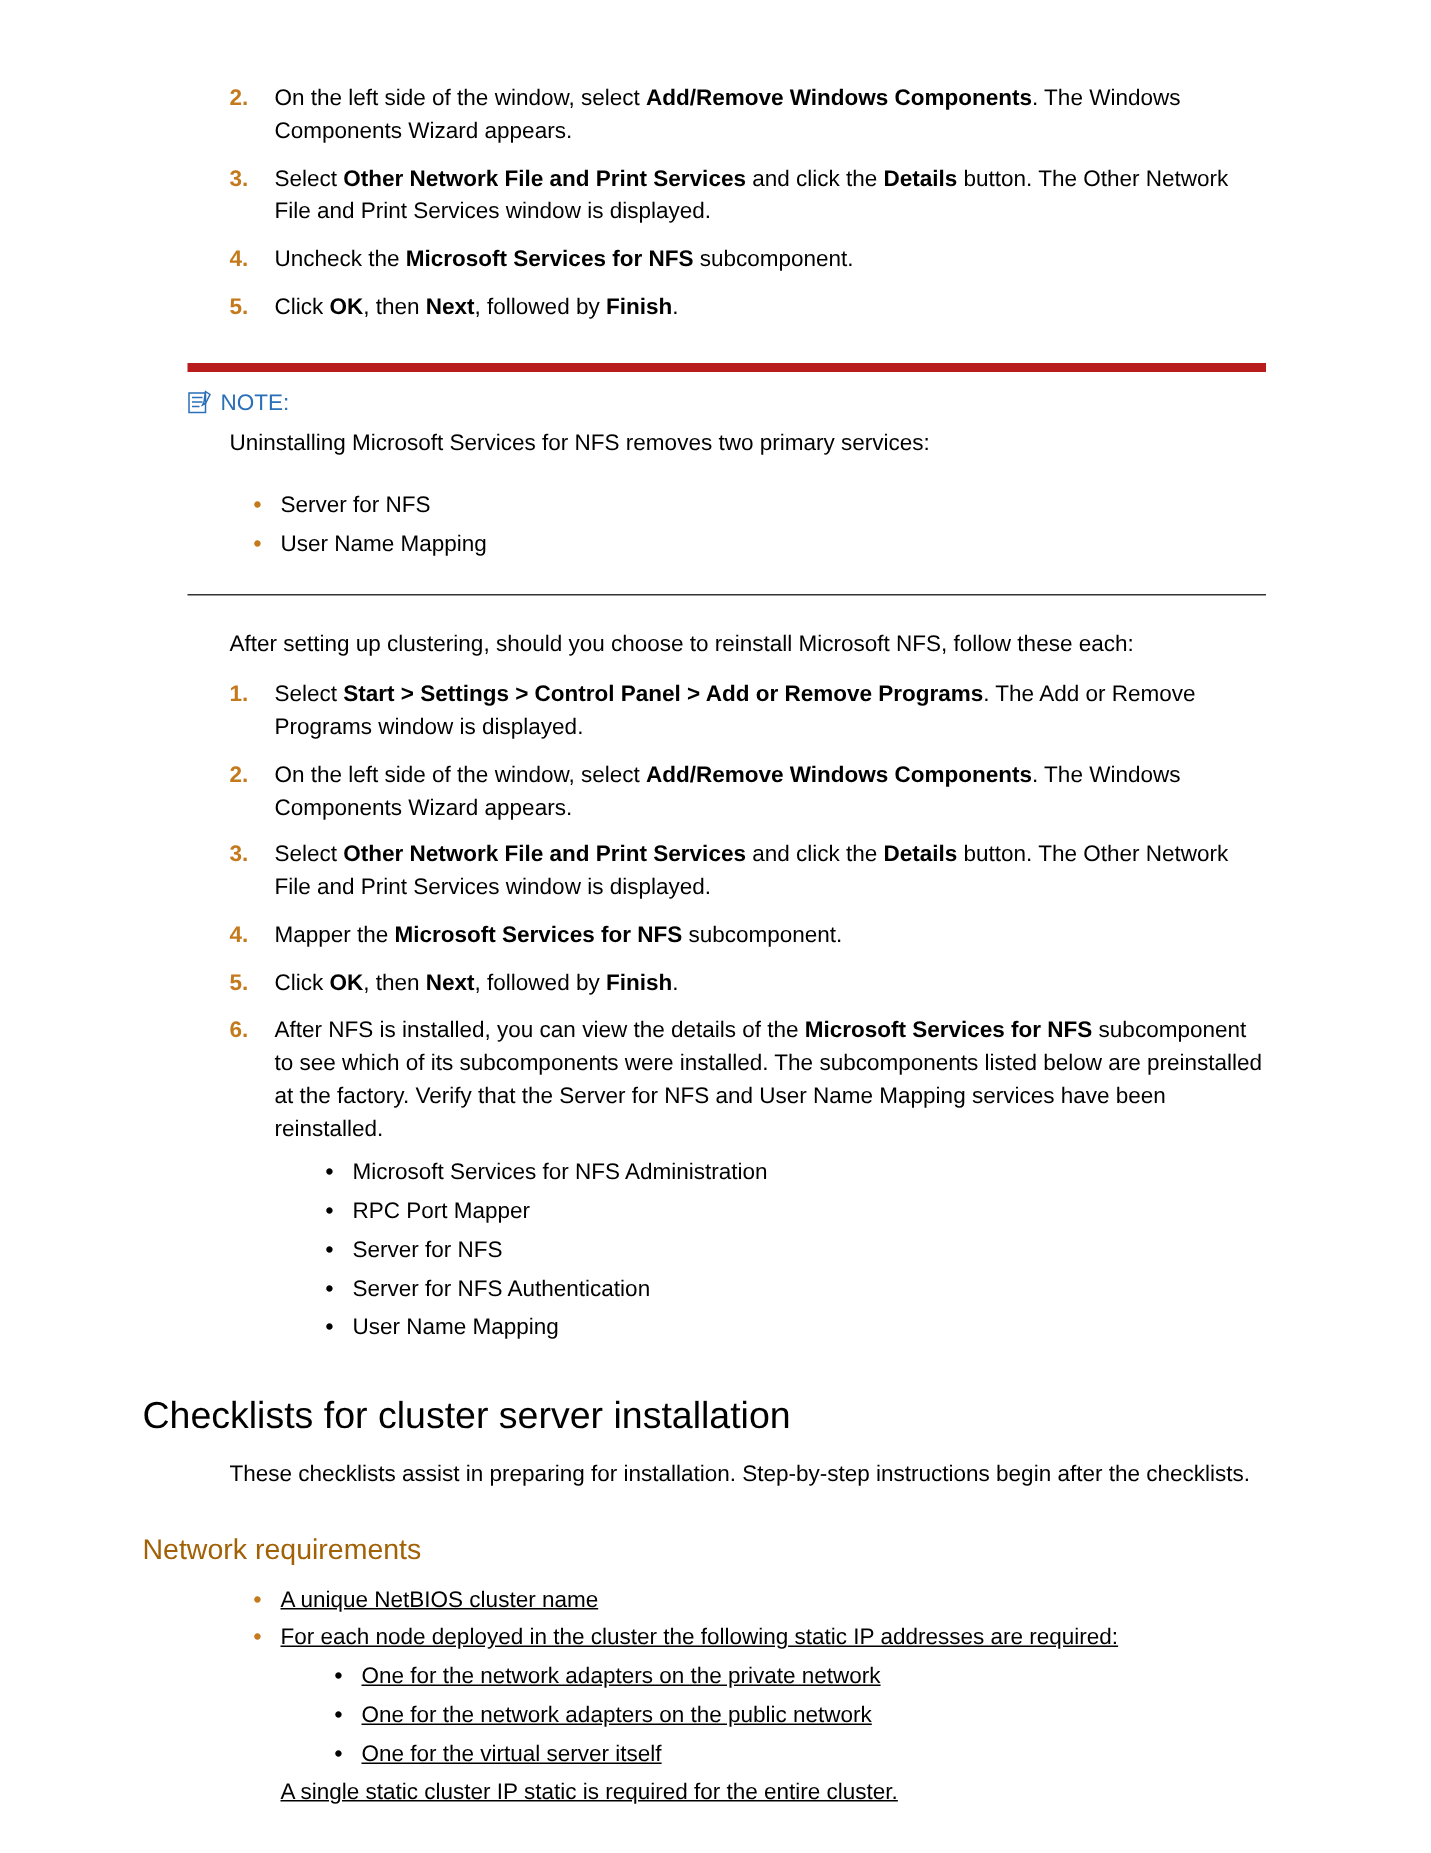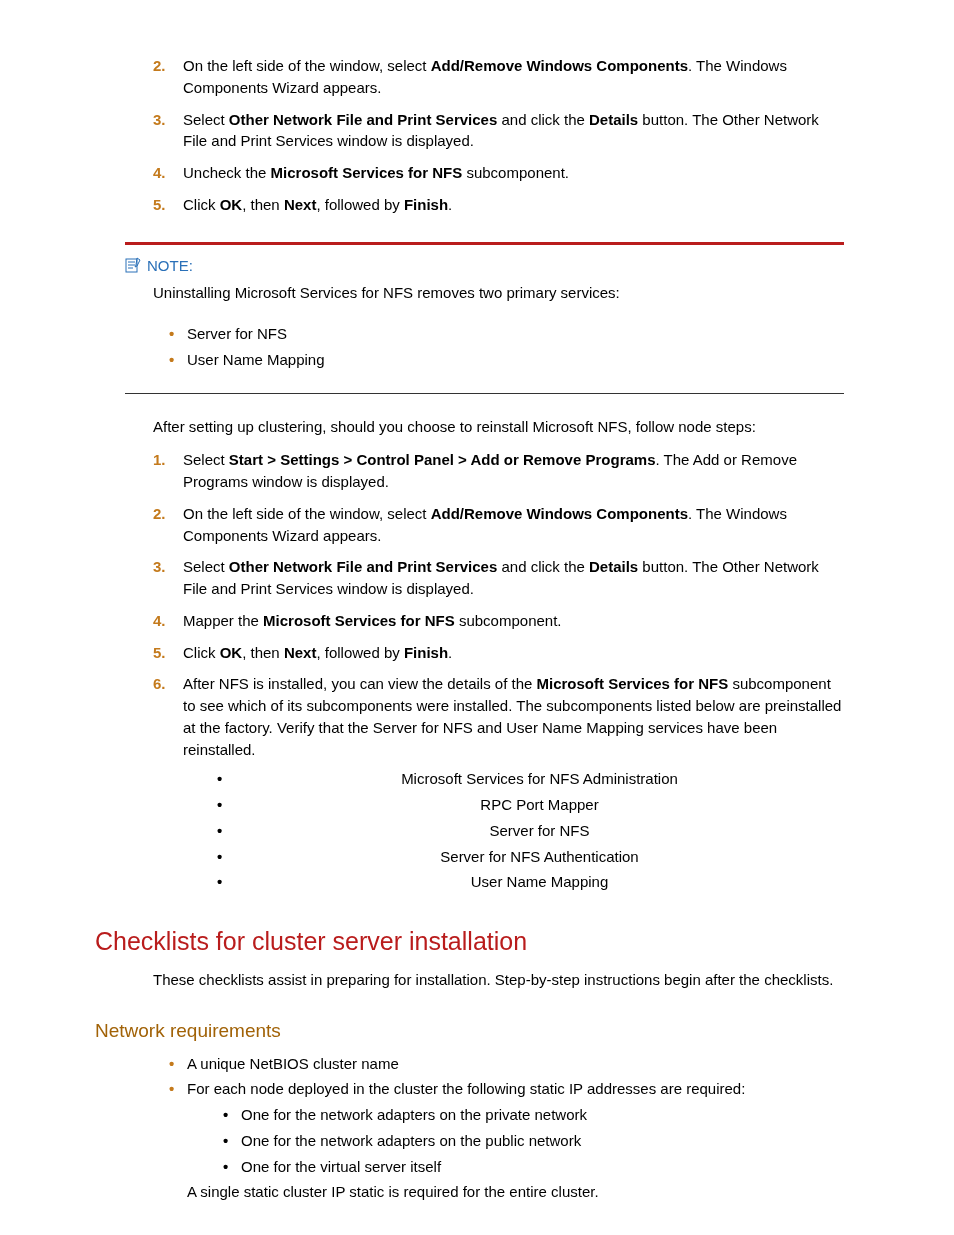--- a/index.html
+++ b/index.html
@@ -45,54 +45,54 @@
     content: "•";
     position: absolute;
     left: 6px;
     top: 0;
     color: #c47a1c;
     font-weight: bold;
   }
   ul.bullets.black > li::before { color: #000; }
   .note-box {
     margin: 26px 0 22px 30px;
-    border-top: 3px solid #b91c1c;
+    border-top: 6px solid #b91c1c;
     border-bottom: 1px solid #333;
     padding: 10px 0 18px 0;
   }
   .note-head {
     color: #2a70b8;
     font-size: 15px;
     margin-bottom: 6px;
     display: flex;
     align-items: center;
     gap: 6px;
   }
   .note-icon {
     width: 16px; height: 16px;
     display: inline-flex; align-items: center; justify-content: center;
   }
   .note-body { padding-left: 28px; }
   .note-body p { margin-bottom: 19px; }
   .note-body ul { margin-left: 10px; }
   .para-indent { padding-left: 58px; margin: 8px 0 12px 0; }
-  .sub-bullets { margin-top: 8px; margin-left: 28px; text-align: center; }
+  .sub-bullets { margin-top: 8px; margin-left: 28px; }
   h1.sec {
-    color: #b91c1c;
+    color: #000000;
     font-weight: normal;
     font-size: 25px;
     margin: 30px 0 10px 0;
   }
   h2.sub {
     color: #a16207;
     font-weight: normal;
     font-size: 19px;
     margin: 26px 0 8px 0;
   }
-  .net-list { margin-left: 68px; }
+  .net-list { margin-left: 68px; text-decoration: underline; }
   .net-sub { margin-left: 30px; margin-top: 4px; margin-bottom: 0; }
   b { font-weight: bold; }
 </style>
 </head>
 <body>
 
 <ol class="steps start2">
   <li>
     <span>On the left side of the window, select </span><b>Add/Remove Windows Components</b><span>. The Windows Components Wizard appears.</span>
   </li>
@@ -120,21 +120,21 @@
   </div>
   <div class="note-body">
     <p>Uninstalling Microsoft Services for NFS removes two primary services:</p>
     <ul class="bullets">
       <li>Server for NFS</li>
       <li>User Name Mapping</li>
     </ul>
   </div>
 </div>
 
-<p class="para-indent">After setting up clustering, should you choose to reinstall Microsoft NFS, follow node steps:</p>
+<p class="para-indent">After setting up clustering, should you choose to reinstall Microsoft NFS, follow these each:</p>
 
 <ol class="steps">
   <li>
     <span>Select </span><b>Start &gt; Settings &gt; Control Panel &gt; Add or Remove Programs</b><span>. The Add or Remove Programs window is displayed.</span>
   </li>
   <li>
     <span>On the left side of the window, select </span><b>Add/Remove Windows Components</b><span>. The Windows Components Wizard appears.</span>
   </li>
   <li>
     <span>Select </span><b>Other Network File and Print Services</b><span> and click the </span><b>Details</b><span> button. The Other Network File and Print Services window is displayed.</span>

